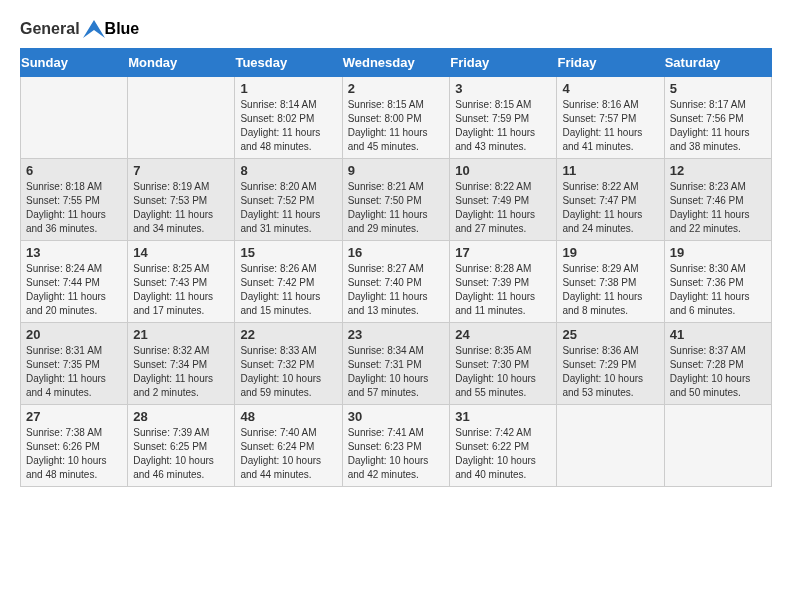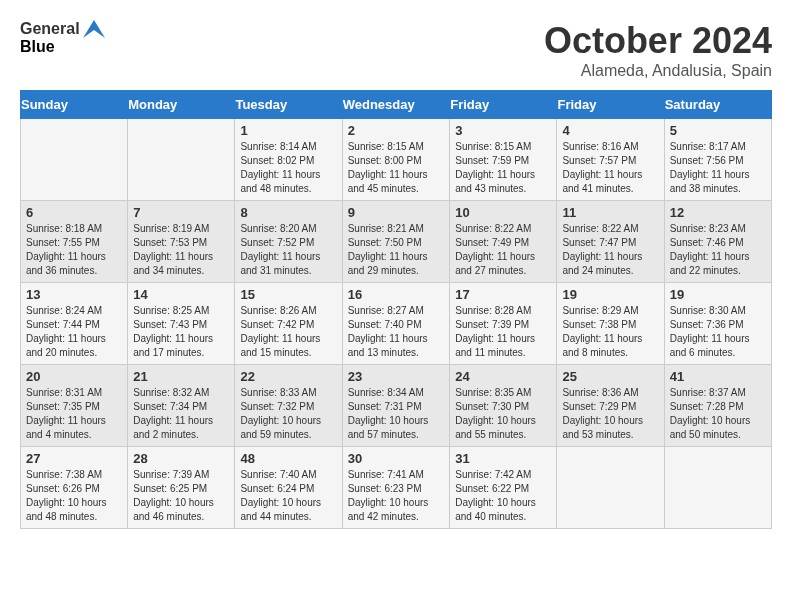--- a/index.html
+++ b/index.html
@@ -75,34 +75,30 @@
       font-size: 10px;
       color: #333;
       line-height: 1.4;
     }
   </style>
 </head>
 <body>
 
 <div class="header">
   <div class="logo">
-  <div style="display:flex;flex-direction:column;line-height:1.1">
+  <div style="display:flex;flex-direction:row;line-height:1.1">
     <div style="font-size:16px;font-weight:bold;color:#333;display:flex;align-items:center;">
       <span>General</span>
       <svg width="22" height="18" viewBox="0 0 22 18" style="margin-left:3px">
         <polygon points="0,18 11,0 22,18 11,10" fill="#2a7acc"></polygon>
       </svg>
     </div>
     <div style="font-size:16px;font-weight:bold;color:#000000;">Blue</div>
   </div>
 </div>
-  <div class="title-block">
-    <div class="month-title">October 2024</div>
-    <div class="location-title">Alameda, Andalusia, Spain</div>
-  </div>
 </div>
 
 <table>
   <thead>
     <tr>
       <th>Sunday</th>
       <th>Monday</th>
       <th>Tuesday</th>
       <th>Wednesday</th>
       <th>Friday</th>

